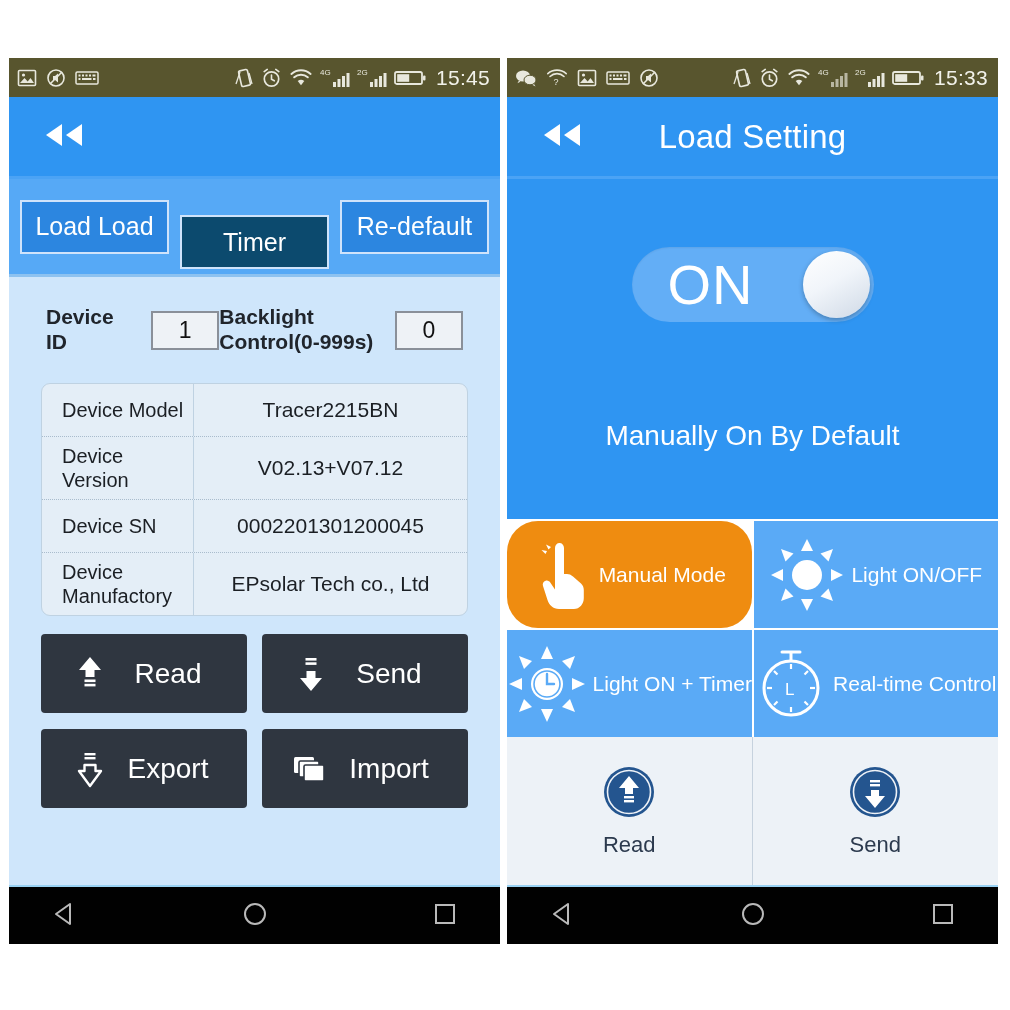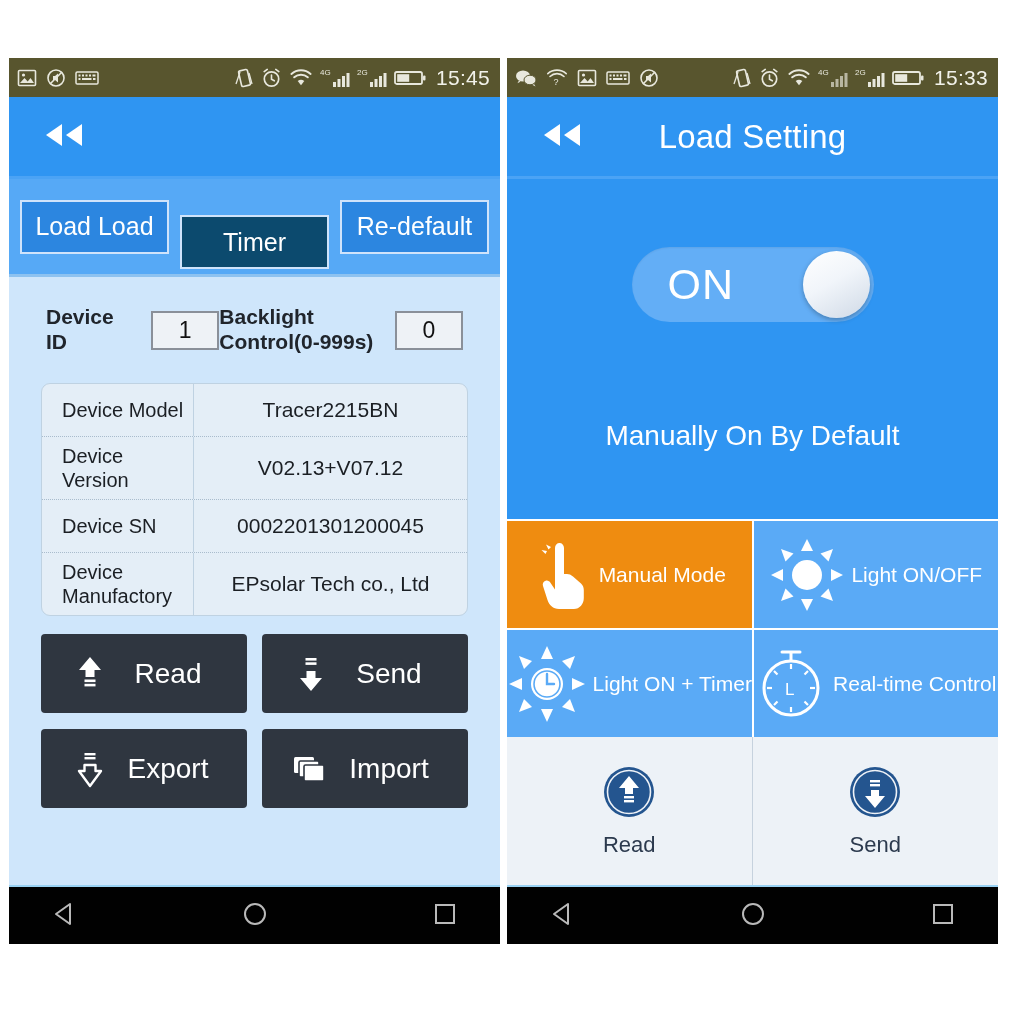--- a/index.html
+++ b/index.html
@@ -202,21 +202,21 @@
     background: #63aef6;
     display: flex;
     align-items: center;
     position: relative;
     cursor: pointer;
     box-shadow: inset 0 1px 2px rgba(0,0,0,.06);
   }
   .switch .on-text {
     position: absolute;
     left: 36px;
-    font-size: 43px;
+    font-size: 56px;
     color: #ffffff;
     letter-spacing: 1px;
   }
   .knob {
     position: absolute;
     right: 4px;
     width: 67px; height: 67px;
     border-radius: 50%;
     background: linear-gradient(150deg, #ffffff 0%, #f1f5fa 45%, #cfd9e6 100%);
     box-shadow: 0 2px 5px rgba(0,0,0,.28);
@@ -239,21 +239,21 @@
   .mode-cell {
     background: #5aaaf6;
     display: flex;
     align-items: center;
     justify-content: center;
     gap: 6px;
     cursor: pointer;
     padding: 0 4px;
     overflow: hidden;
   }
-  .mode-cell.active { background: #ef8c10; }
+  .mode-cell.active { background: #ef8c10; border-radius: 31px; }
   .mode-label {
     color: #ffffff;
     font-size: 21px;
     white-space: nowrap;
   }
   .mode-ico { flex: 0 0 auto; display: flex; align-items: center; justify-content: center; }
 
   
   .foot-actions {
     display: grid;

